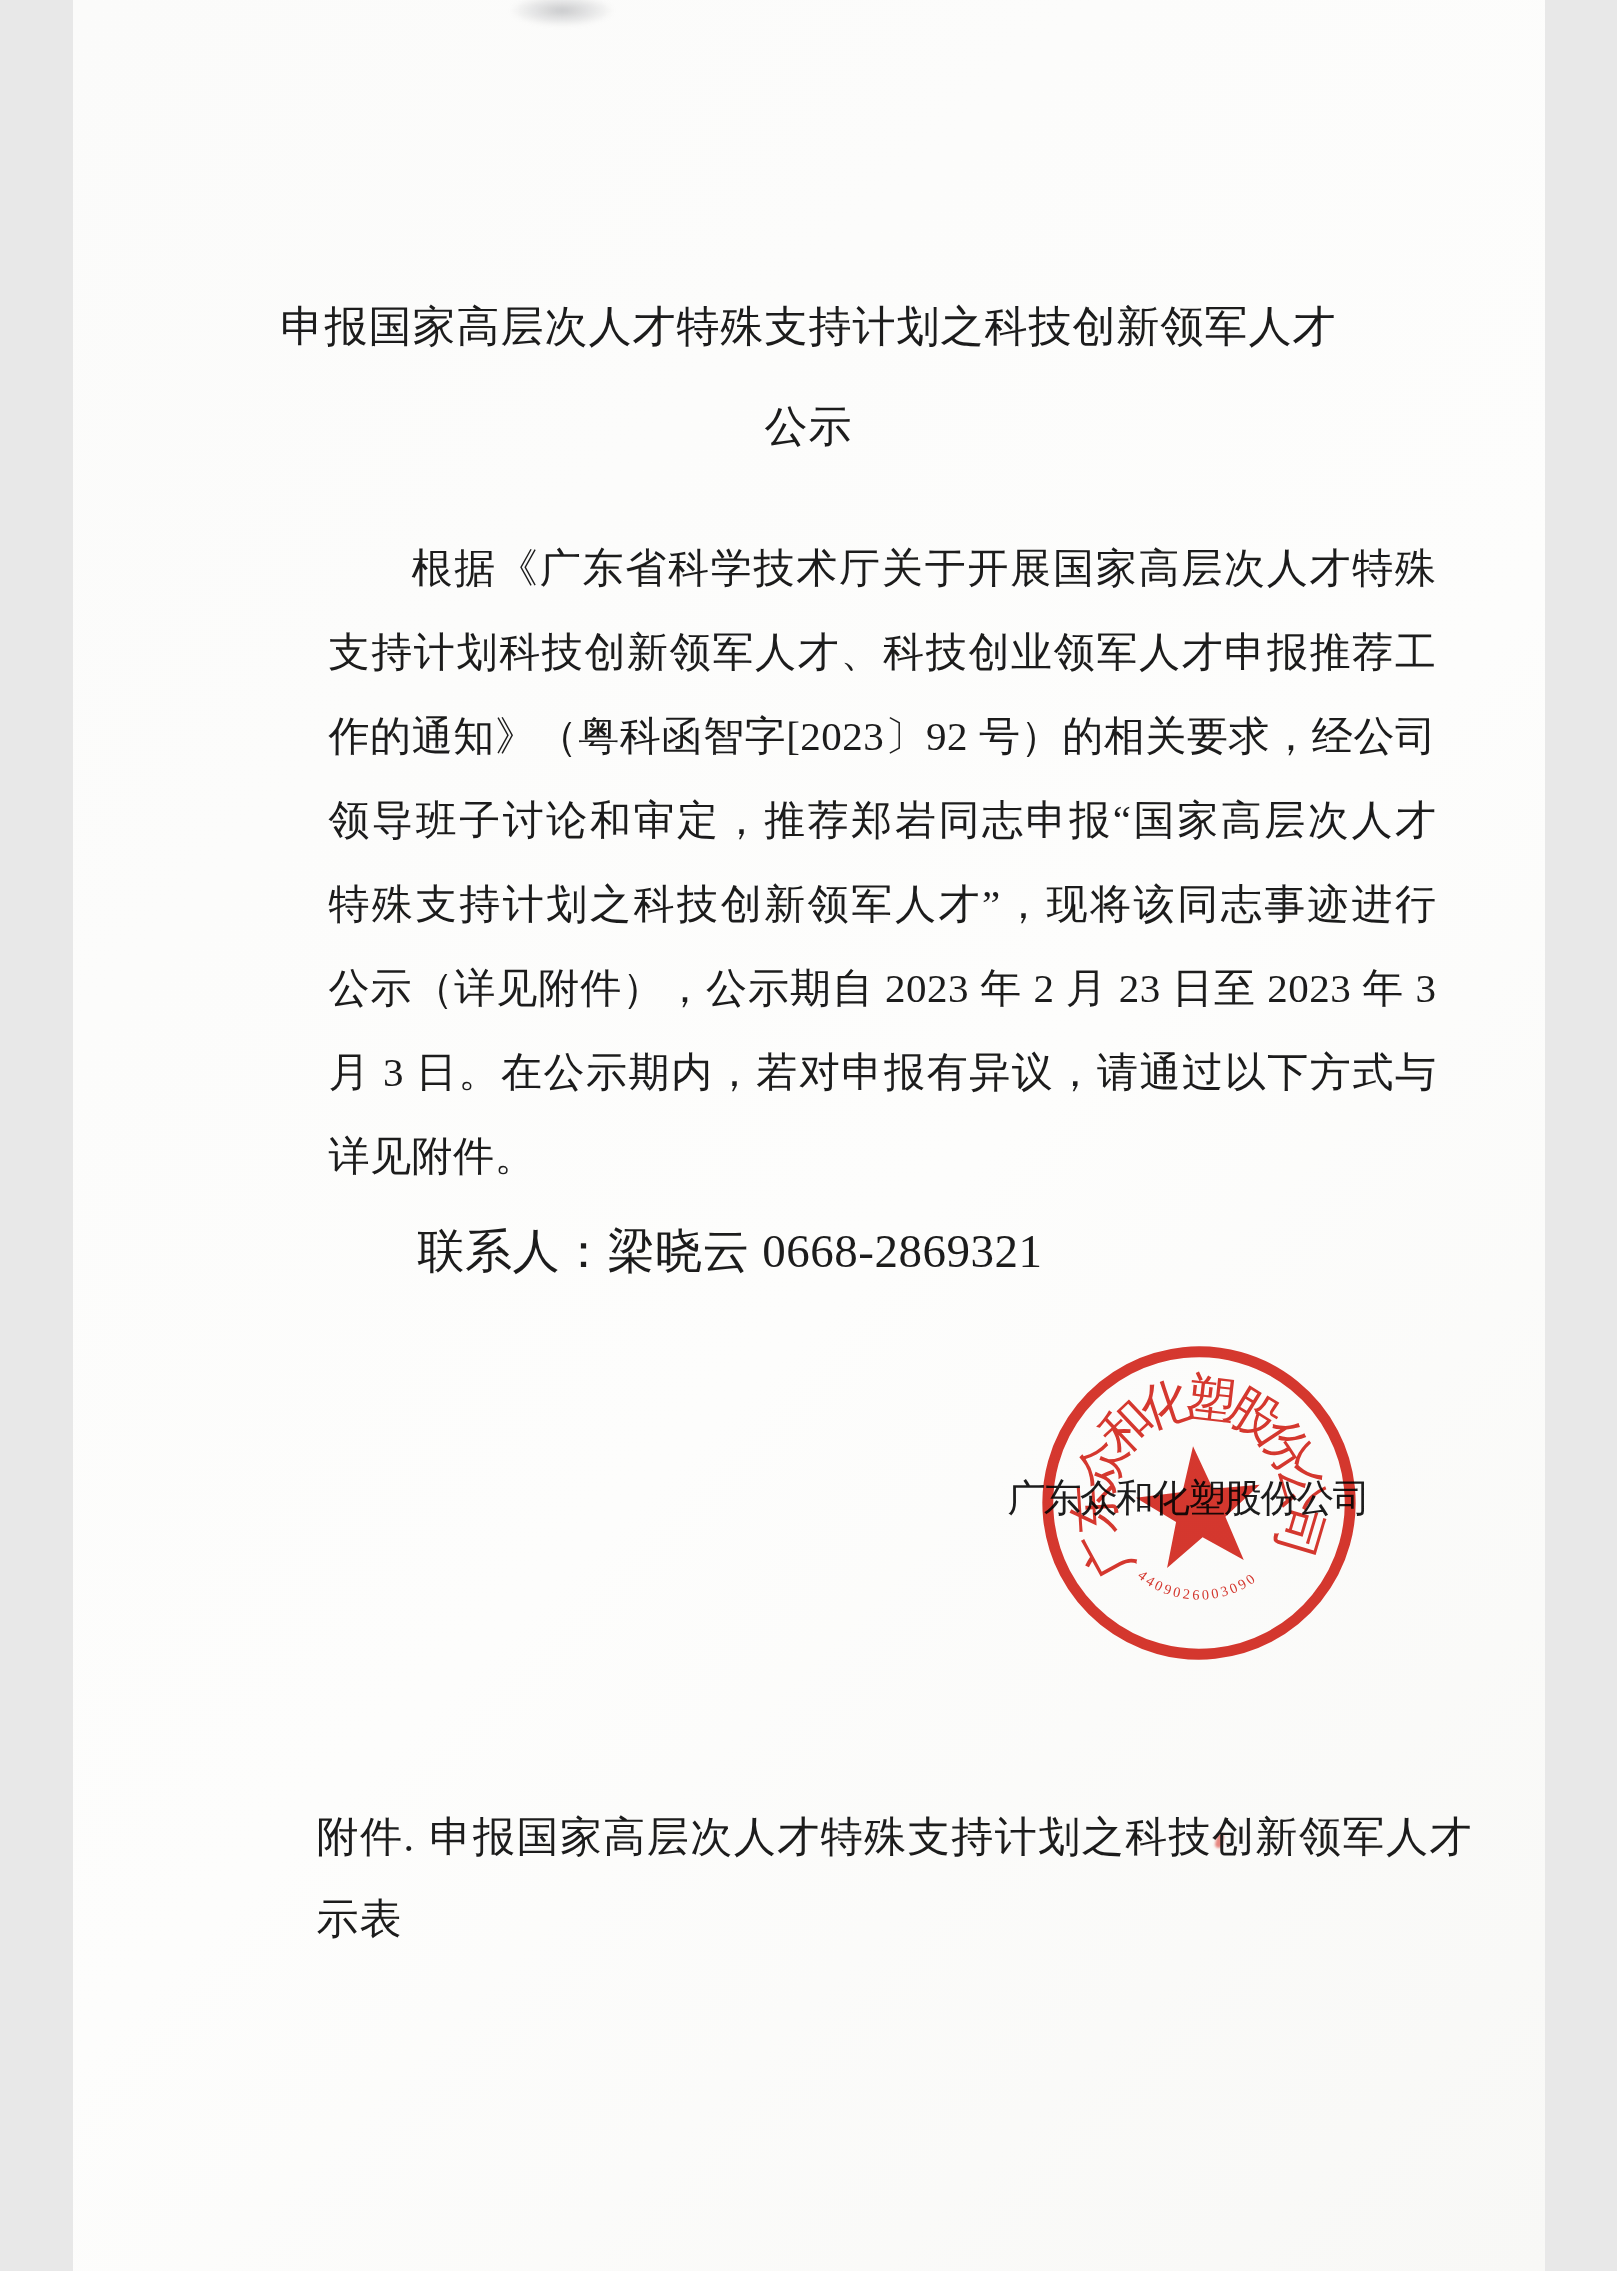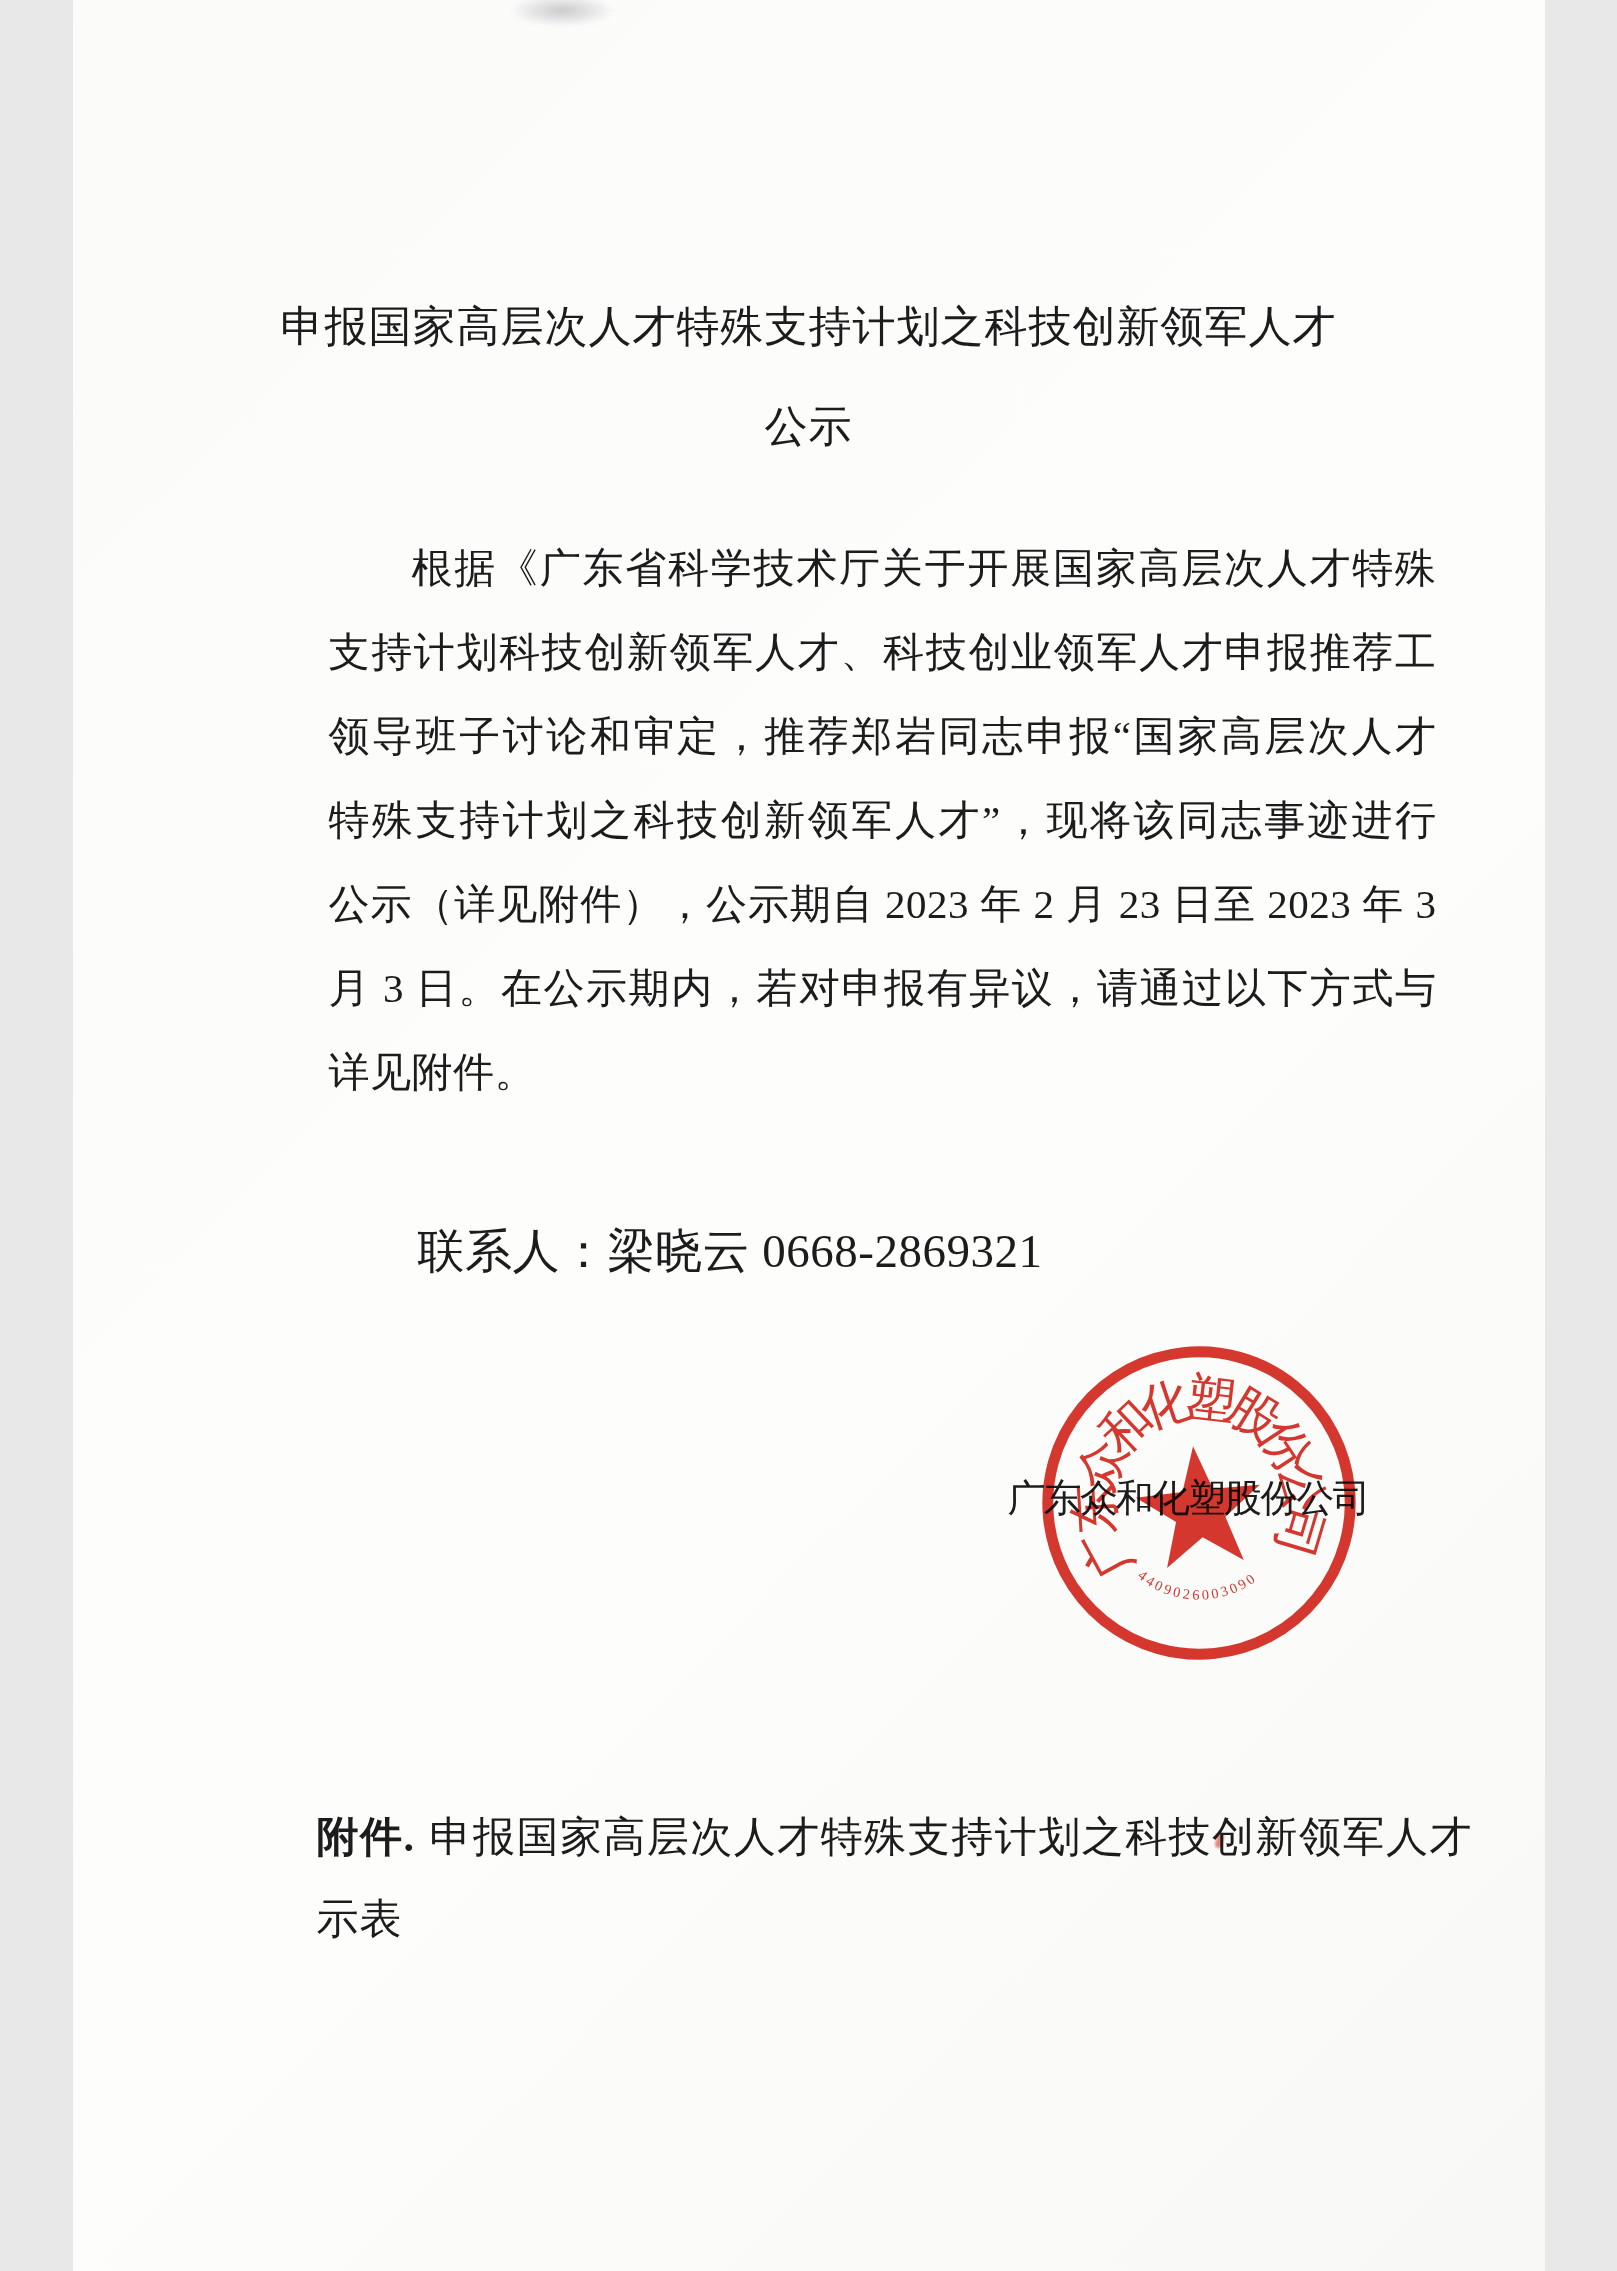--- a/index.html
+++ b/index.html
@@ -50,38 +50,39 @@
     position:absolute;left:958px;top:1335px;width:336px;height:336px;
     transform:rotate(-6deg);
     mix-blend-mode:multiply;opacity:.93;
   }
   .seal svg{width:100%;height:100%;}
   .attachment{
     position:absolute;left:244px;top:1796px;width:1156px;
     font-size:42px;line-height:82px;letter-spacing:1px;
   }
   .attachment .l1{text-align:justify;text-align-last:justify;}
-  .attachment .label{font-weight:700;margin-right:14px;}
+  .attachment .label{font-weight:400;margin-right:14px;}
 </style>
 </head>
 <body>
 
 <div class="page">
 
   <div class="smudge-top"></div>
   <div class="speck-red"></div>
 
   <h1 class="title">
     <div>申报国家高层次人才特殊支持计划之科技创新领军人才</div>
     <div>公示</div>
   </h1>
 
   <div class="body-text">
     <div class="line first">根据《广东省科学技术厅关于开展国家高层次人才特殊</div>
     <div class="line">支持计划科技创新领军人才、科技创业领军人才申报推荐工</div>
+    <div class="line">作的通知》（粤科函智字[2023〕92 号）的相关要求，经公司</div>
     <div class="line">领导班子讨论和审定，推荐郑岩同志申报“国家高层次人才</div>
     <div class="line">特殊支持计划之科技创新领军人才”，现将该同志事迹进行</div>
     <div class="line">公示（详见附件），公示期自 2023 年 2 月 23 日至 2023 年 3</div>
     <div class="line">月 3 日。在公示期内，若对申报有异议，请通过以下方式与</div>
     <div class="line last">详见附件。</div>
   </div>
 
   <div class="contact">联系人：梁晓云 0668-2869321</div>
 
   <div class="sig-company">广东众和化塑股份公司</div>

